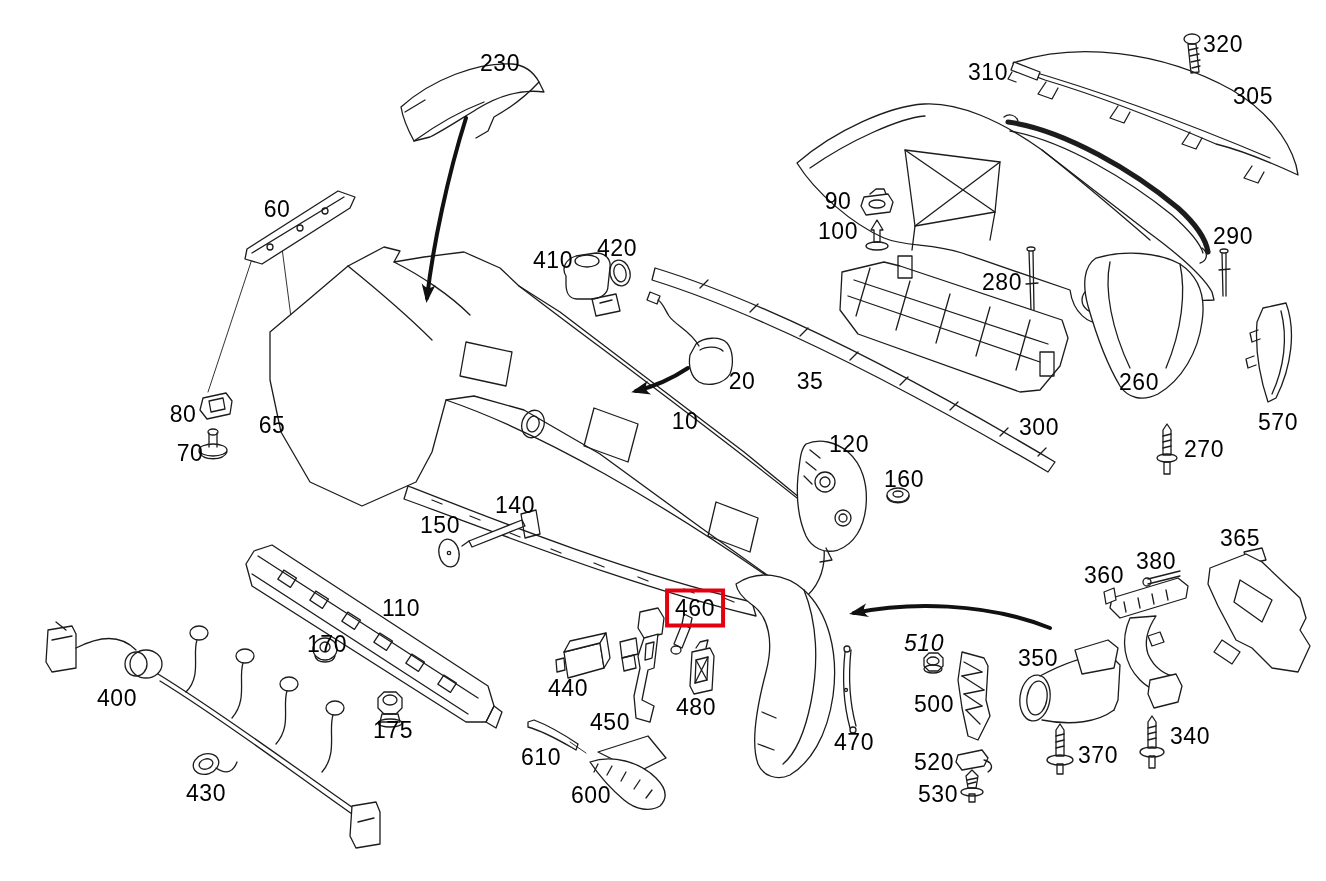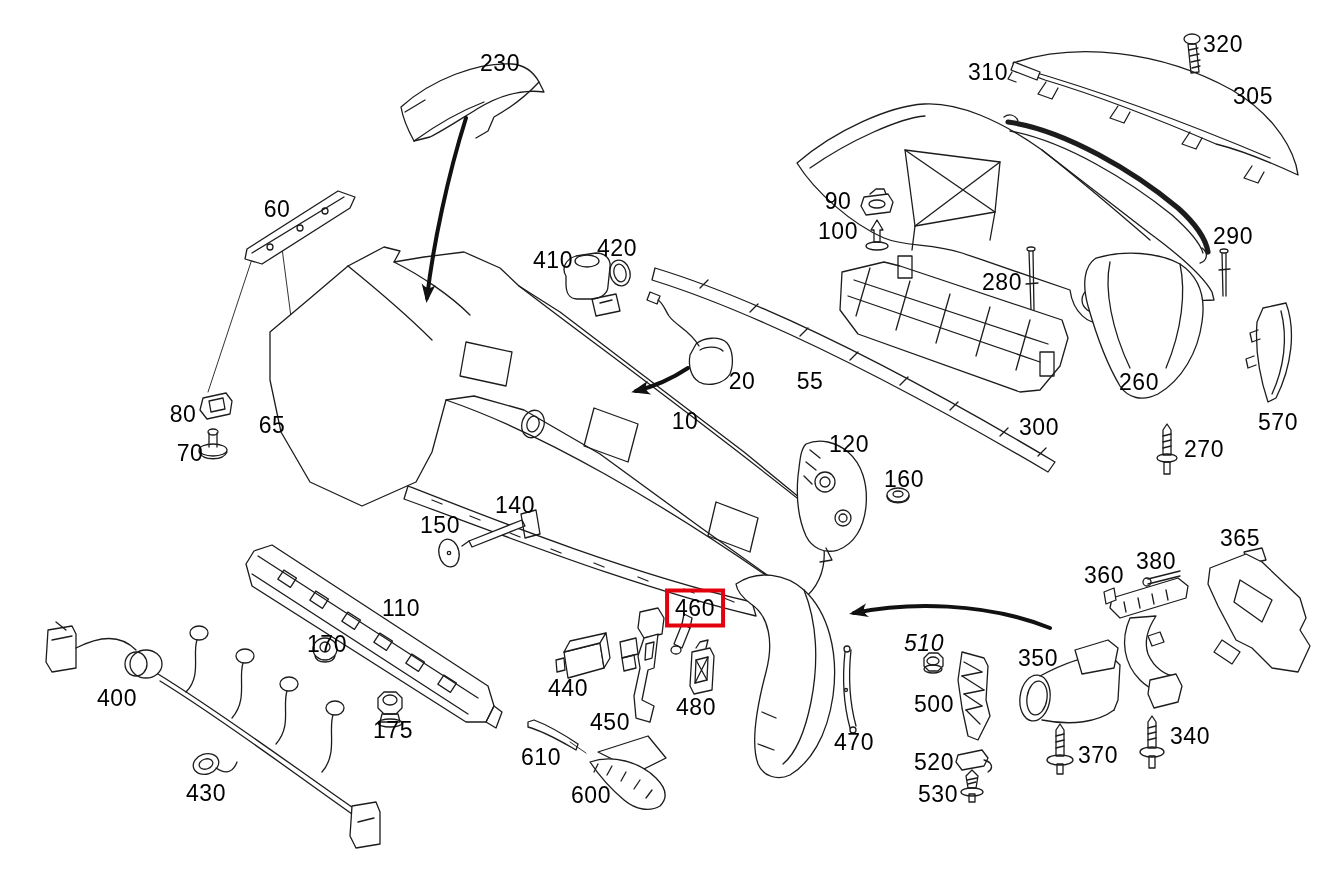--- a/index.html
+++ b/index.html
@@ -402,21 +402,21 @@
 <div id="labels">
       <div class="part-label" style="left: 500px; top: 63px;">230</div>
       <div class="part-label" style="left: 277px; top: 209px; text-align: right;">60</div>
       <div class="part-label" style="left: 183px; top: 414px;">80</div>
       <div class="part-label" style="left: 190px; top: 453px;">70</div>
       <div class="part-label" style="left: 272px; top: 425px;">65</div>
       <div class="part-label" style="left: 553px; top: 260px;">410</div>
       <div class="part-label" style="left: 617px; top: 248px;">420</div>
       <div class="part-label" style="left: 742px; top: 381px;">20</div>
       <div class="part-label" style="left: 685px; top: 421px;">10</div>
-      <div class="part-label" style="left: 810px; top: 381px;">55</div>
+      <div class="part-label" style="left: 810px; top: 381px;">35</div>
       <div class="part-label" style="left: 838px; top: 201px;">90</div>
       <div class="part-label" style="left: 838px; top: 231px;">100</div>
       <div class="part-label" style="left: 988px; top: 72px;">310</div>
       <div class="part-label" style="left: 1223px; top: 44px;">320</div>
       <div class="part-label" style="left: 1253px; top: 96px;">305</div>
       <div class="part-label" style="left: 1233px; top: 236px;">290</div>
       <div class="part-label" style="left: 1002px; top: 282px;">280</div>
       <div class="part-label" style="left: 1039px; top: 427px;">300</div>
       <div class="part-label" style="left: 1139px; top: 382px;">260</div>
       <div class="part-label" style="left: 1278px; top: 422px;">570</div>

